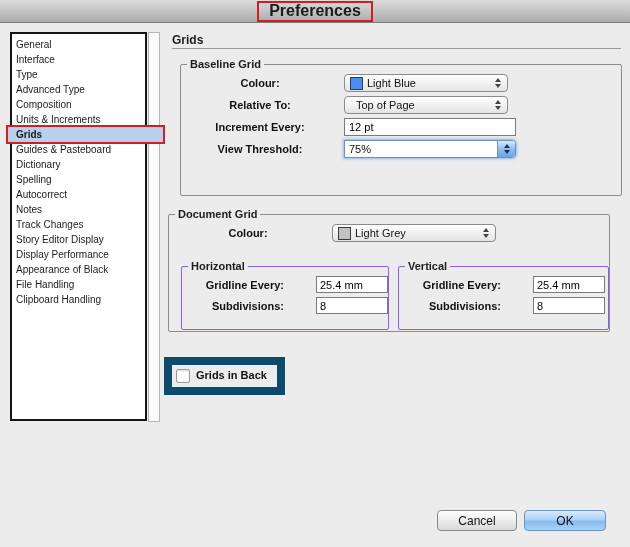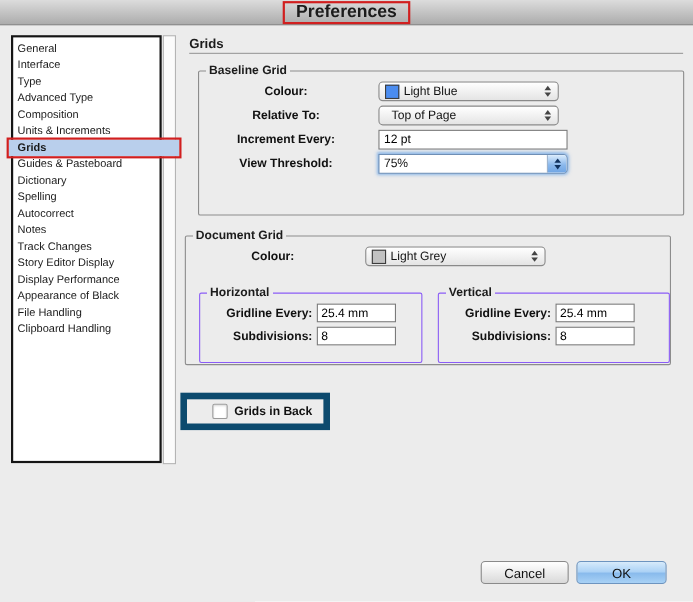--- a/index.html
+++ b/index.html
@@ -49,21 +49,21 @@
   }
   legend{font-size:11px;font-weight:700;color:#1c1c1c;margin-left:6px;padding:0 3px;}
   .fs-baseline{left:180px;top:58px;width:442px;height:138px;}
   .fs-document{left:168px;top:208px;width:442px;height:124px;}
   .fs-inner{border:1px solid #8b5cf6;}
   .fs-h{left:12px;top:40px;width:203px;height:70px;}
   .fs-v{left:229px;top:40px;width:211px;height:70px;}
 
   .row{display:flex;align-items:center;height:18px;margin:4px 0;}
   .lbl{width:158px;text-align:center;margin-right:5px;font-size:11px;font-weight:600;color:#111;}
-  .row-inner{display:flex;align-items:center;height:17px;margin:4px 0;}
+  .row-inner{display:flex;align-items:center;height:17px;margin:4px 0;gap:28px;}
   .lbl-sm{width:102px;text-align:right;margin-right:4px;font-size:11px;font-weight:600;color:#111;}
   .txt-sm{width:72px;height:17px;box-sizing:border-box;border:1px solid #7a7a7a;background:#fff;
           font-family:"Liberation Sans",sans-serif;font-size:11px;padding:0 3px;}
 
   .txt{width:172px;height:18px;box-sizing:border-box;border:1px solid #7a7a7a;background:#fff;
        font-family:"Liberation Sans",sans-serif;font-size:11px;padding:0 4px;}
 
   .popup{
     width:164px;height:18px;box-sizing:border-box;border:1px solid #8a8a8a;border-radius:4px;
     background:linear-gradient(#ffffff,#e4e4e4);display:flex;align-items:center;
@@ -84,22 +84,22 @@
   .combo-btn{
     width:17px;border-left:1px solid #6f8fb5;border-radius:0 3px 3px 0;
     background:linear-gradient(#d9ebfc,#8cb9ec 55%,#6fa5e4);
     display:flex;flex-direction:column;align-items:center;justify-content:center;gap:2px;
   }
   .combo-btn .tri-up{border-bottom-color:#10325e;}
   .combo-btn .tri-down{border-top-color:#10325e;}
 
   
   .gib-box{
-    position:absolute;left:164px;top:357px;border:6px solid #0c4a6e;
-    display:inline-flex;align-items:center;gap:6px;padding:4px 10px 4px 23px;
+    position:absolute;left:164px;top:357px;border:8px solid #0c4a6e;
+    display:inline-flex;align-items:flex-start;gap:6px;padding:4px 10px 4px 4px;
   }
   .checkbox{
     width:12px;height:12px;background:#fff;border:1px solid #9a9a9a;border-radius:2px;
     box-shadow:inset 0 1px 2px rgba(0,0,0,.15);
   }
   .gib-label{font-size:11px;font-weight:600;color:#111;}
 
   
   .btn{
     position:absolute;top:510px;height:21px;border-radius:4px;font-size:12px;color:#111;

